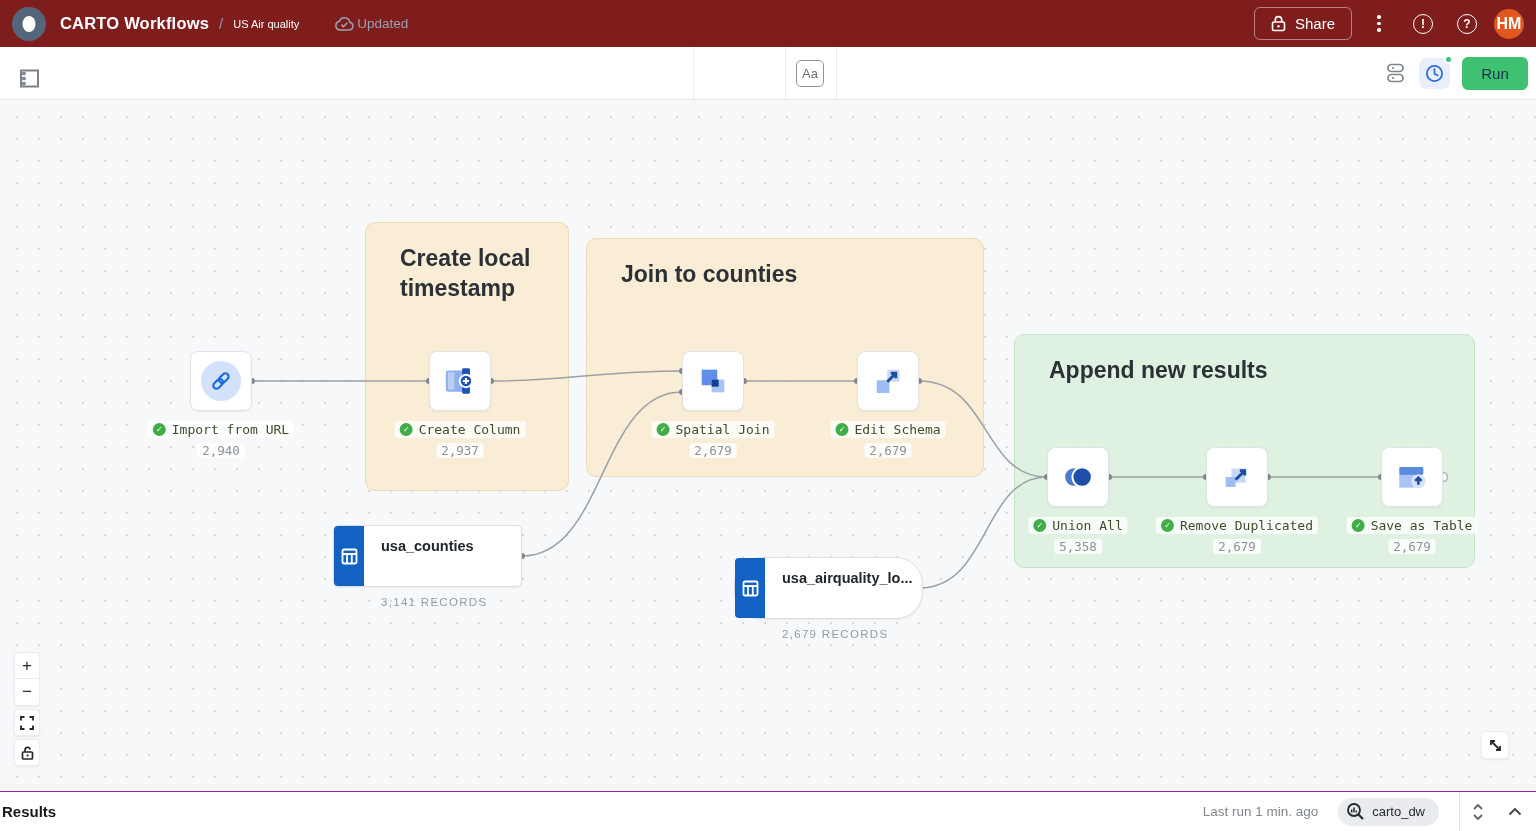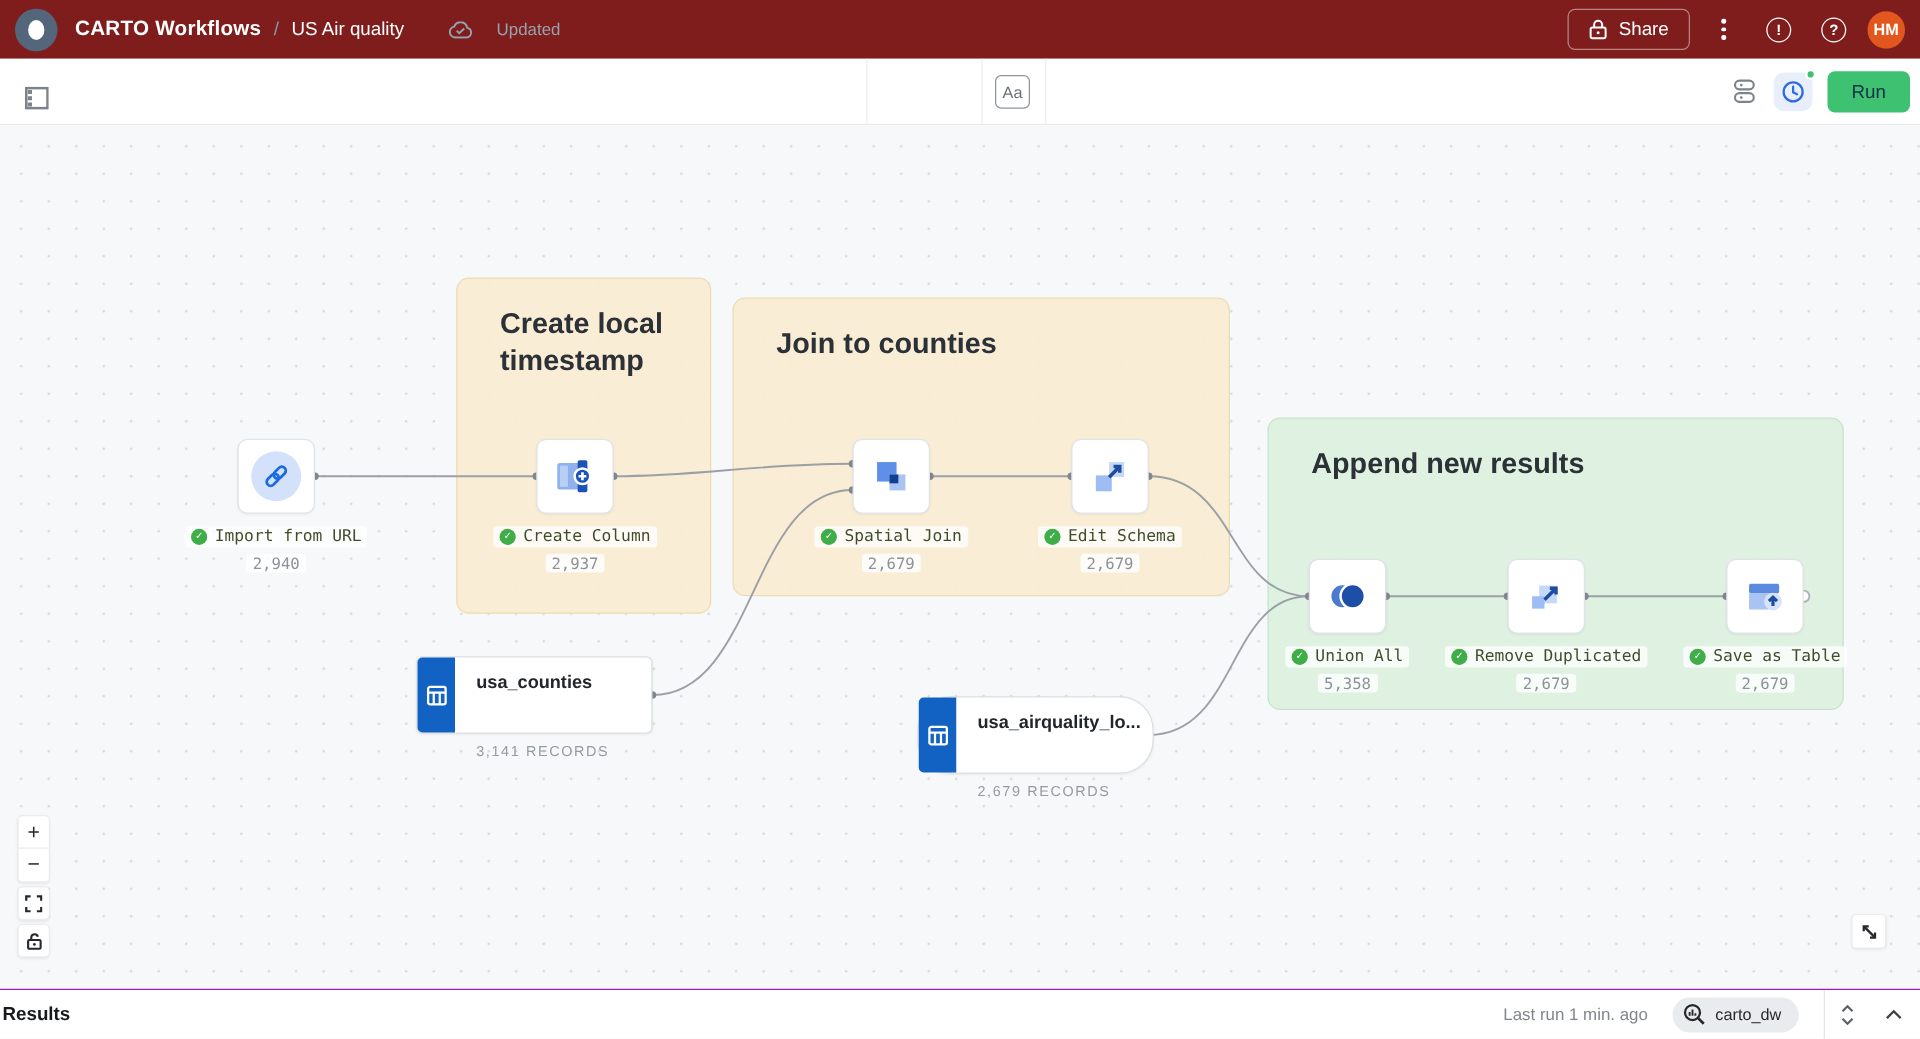--- a/index.html
+++ b/index.html
@@ -8,34 +8,34 @@
   .app { position:relative; width:1536px; height:831px; }
 
   
   .topbar { position:absolute; top:0; left:0; right:0; height:47px; background:#7f1d1d;
             display:flex; align-items:center; padding:0 12px; }
   .logo { width:34px; height:34px; border-radius:50%; background:#54667c; position:relative; flex:0 0 auto; }
   .logo .dot { position:absolute; left:50%; top:50%; width:13px; height:16px; border-radius:50%;
                background:#ffffff; transform:translate(-50%,-50%); }
   .brand { color:#ffffff; font-weight:bold; font-size:16.5px; margin-left:14px; letter-spacing:.2px; }
   .crumb-sep { color:#8b99a9; font-size:15px; margin:0 10px; }
-  .wf-name { color:#ffffff; font-size:15px; }
-  .save-status { display:flex; align-items:center; gap:19px; margin-left:36px; color:#97a2af; font-size:13.5px; }
+  .wf-name { color:#ffffff; font-size:11px; }
+  .save-status { display:flex; align-items:center; gap:3px; margin-left:36px; color:#97a2af; font-size:13.5px; }
   .topbar-right { margin-left:auto; display:flex; align-items:center; gap:10px; }
   .share-btn { display:flex; align-items:center; gap:9px; height:33px; padding:0 16px;
                border:1px solid rgba(255,255,255,.45); border-radius:6px; background:transparent;
                color:#ffffff; font-size:15px; cursor:pointer; }
   .icon-btn { width:34px; height:34px; display:flex; align-items:center; justify-content:center;
               background:transparent; border:none; cursor:pointer; }
   .kebab { display:flex; flex-direction:column; gap:3px; }
   .kebab span { width:3.5px; height:3.5px; border-radius:50%; background:#ffffff; }
   .ring-glyph { width:20px; height:20px; border:1.7px solid #ffffff; border-radius:50%;
                 color:#ffffff; font-size:12px; font-weight:bold; display:flex; align-items:center; justify-content:center; }
   .avatar { width:30px; height:30px; border-radius:50%; background:#e2571e; color:#ffffff;
-            font-size:13px; font-weight:bold; display:flex; align-items:center; justify-content:center; }
+            font-size:16px; font-weight:bold; display:flex; align-items:center; justify-content:center; }
 
   
   .toolbar { position:absolute; top:47px; left:0; right:0; height:53px; background:#ffffff;
              border-bottom:1px solid #e7e9eb; }
   .tb-divider { position:absolute; top:0; bottom:0; width:1px; background:#ededef; }
   .panel-toggle { position:absolute; left:12px; top:14px; }
   .undo-btn { position:absolute; left:710px; top:13px; font-size:19px; color:#55595f; background:none; border:none; cursor:pointer; }
   .redo-btn { position:absolute; left:746px; top:13px; font-size:19px; color:#c7cacd; background:none; border:none; cursor:pointer; }
   .aa-btn { position:absolute; left:796px; top:60px; width:28px; height:27px; border:1.6px solid #8f959b;
             border-radius:5px; background:#fff; color:#6a7076; font-size:13px; display:flex;

